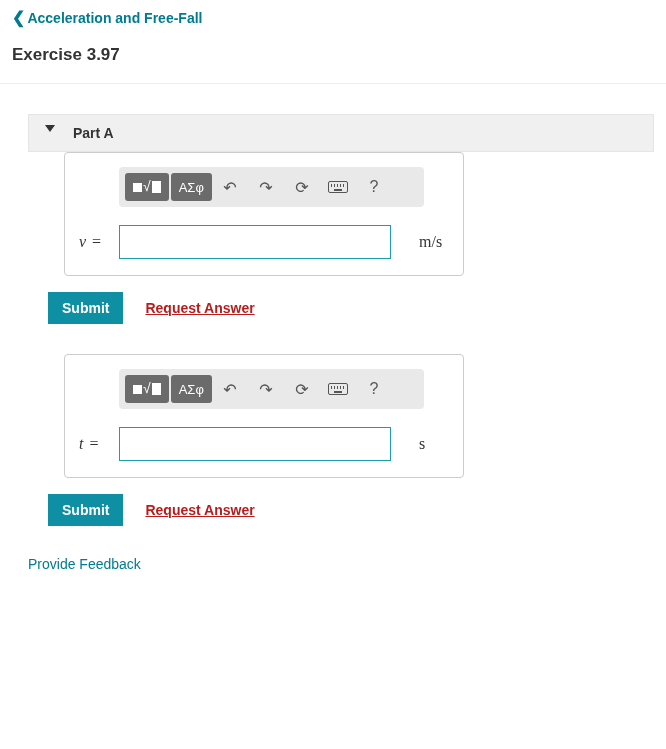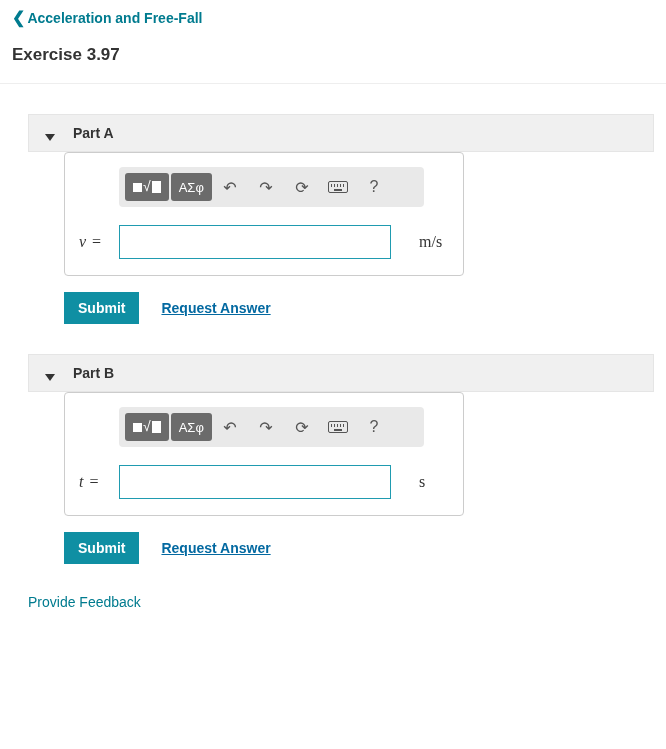--- a/index.html
+++ b/index.html
@@ -27,21 +27,21 @@
 }
 .hr { border-bottom: 1px solid #eee; margin-bottom: 30px; }
 .part {
   margin: 0 12px 30px 28px;
 }
 .part-header {
   background: #f0f0f0;
   border: 1px solid #e5e5e5;
   padding: 10px 12px;
   display: flex;
-  align-items: flex-end;
+  align-items: flex-start;
   cursor: pointer;
 }
 .part-header .tri {
   display: inline-block;
   width: 0; height: 0;
   border-left: 5px solid transparent;
   border-right: 5px solid transparent;
   border-top: 7px solid #333;
   margin-right: 18px;
   margin-left: 4px;
@@ -115,35 +115,35 @@
   width: 272px;
   padding: 4px 6px;
   font-size: 14px;
 }
 .unit-label {
   font-family: "Times New Roman", serif;
   font-size: 16px;
   margin-left: 28px;
 }
 .actions {
-  margin: 16px 0 0 36px;
+  margin: 16px 0 0 20px;
   display: flex;
   align-items: center;
 }
 .btn-submit {
   background: #0f8fa3;
   color: #fff;
   border: none;
   font-size: 14px;
   font-weight: bold;
   padding: 8px 14px;
   cursor: pointer;
 }
 .link-req {
-  color: #0369a1;
+  color: #b91c1c;
   text-decoration: underline;
   font-size: 14px;
   font-weight: bold;
   margin-left: 22px;
   cursor: pointer;
 }
 .feedback {
   color: #007b8f;
   font-size: 14px;
   margin: 30px 0 0 28px;
@@ -219,24 +219,20 @@
       <span class="unit-label">m/s</span>
     </div>
   </div>
   <div class="actions">
     <button class="btn-submit">Submit</button>
     <a class="link-req">Request Answer</a>
   </div>
 </div>
 
 <div class="part">
-  <div class="part-header">
-    <span class="tri"></span>
-    <span class="ptitle">Part B</span>
-  </div>
   <div class="answer-box">
     <div class="toolbar">
       <div class="tb-btn dark first">
         <span class="tb-icon-tmpl">
           <span class="box"></span>
             <span class="root">√</span>
             <span class="box" style="height:12px;"></span>
         </span>
       </div>
       <div class="tb-btn dark">

